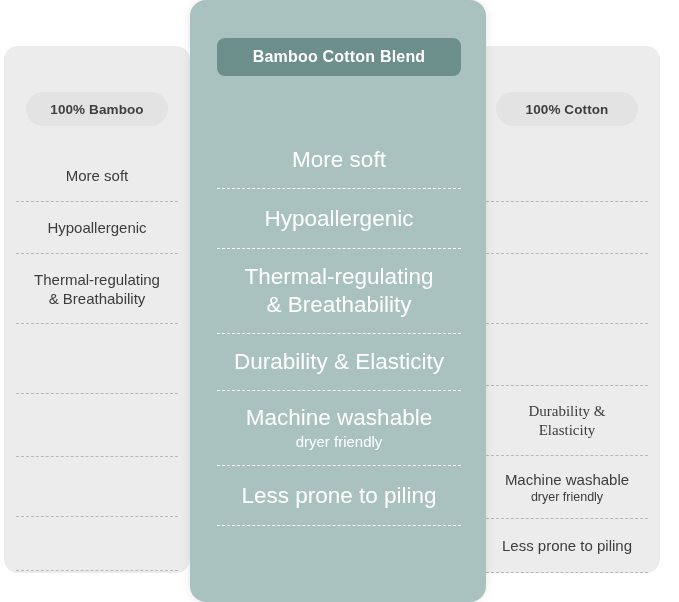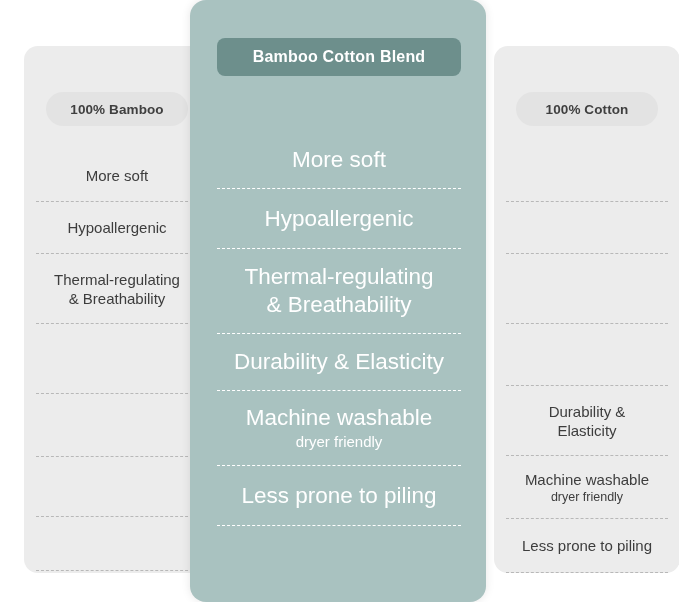--- a/index.html
+++ b/index.html
@@ -20,21 +20,20 @@
   }
 
   
   .side-col {
     position: absolute;
     top: 46px;
     width: 186px;
     height: 527px;
     background: #ececec;
     border-radius: 14px;
-    margin-left: 20px;
   }
   .side-col.left  { left: 4px; }
   .side-col.right { left: 474px; }
 
   .side-header {
     position: absolute;
     top: 46px;
     left: 22px;
     width: 142px;
     height: 34px;
@@ -164,21 +163,21 @@
 
   <div class="side-col right">
     <div class="side-header">
       <span>100% Cotton</span>
     </div>
     <div class="side-rows">
         <div class="side-row empty" style="height: 52px;"></div>
         <div class="side-row empty" style="height: 52px;"></div>
         <div class="side-row empty" style="height: 70px;"></div>
         <div class="side-row empty" style="height: 62px;"></div>
-        <div class="side-row" style="height: 70px;">
+        <div class="side-row" style="height: 70px; font-family: Liberation Serif, serif;">
           <div class="main">Durability &amp;
 Elasticity</div>
         </div>
         <div class="side-row" style="height: 63px;">
           <div class="main">Machine washable</div>
           <div class="sub">dryer friendly</div>
         </div>
         <div class="side-row" style="height: 54px;">
           <div class="main">Less prone to piling</div>
         </div>

